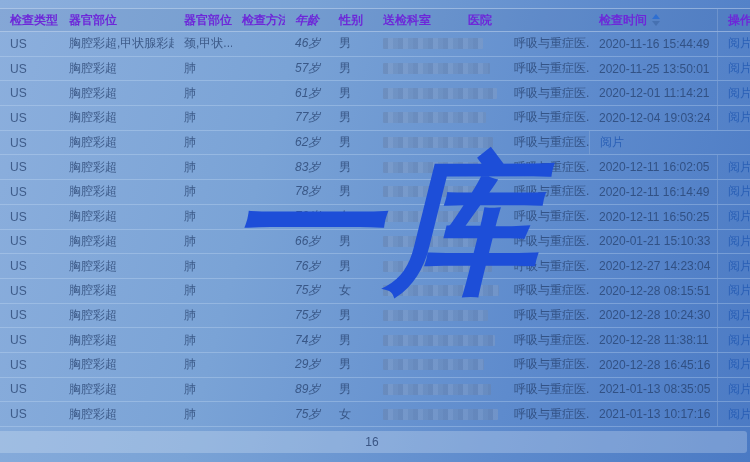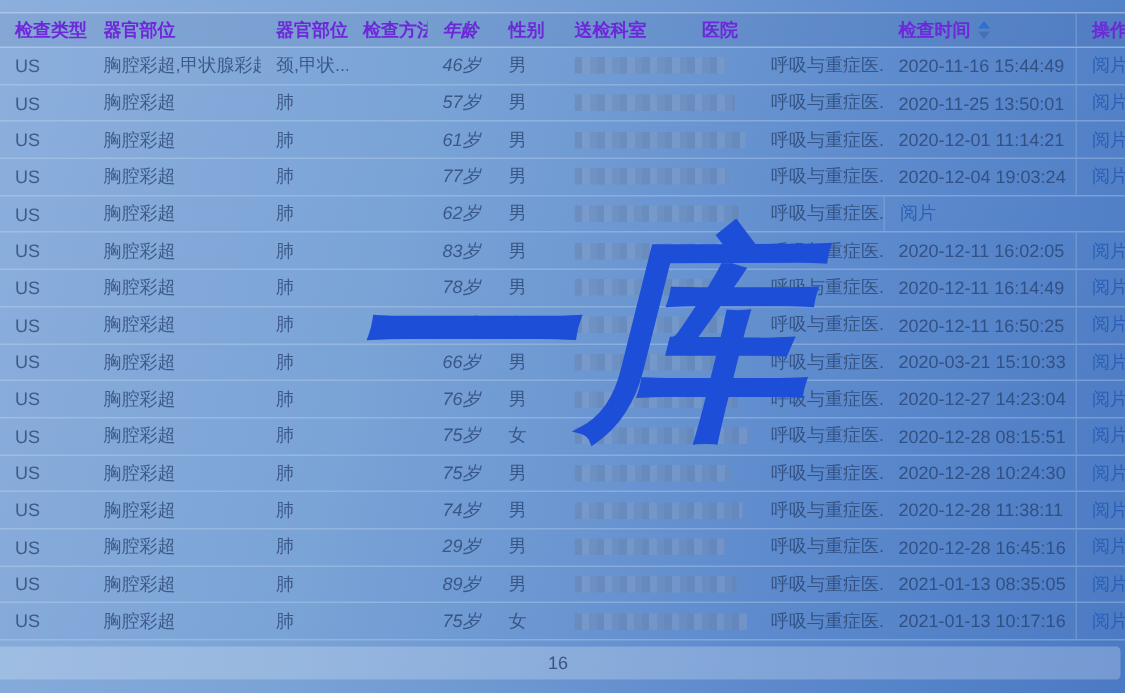--- a/index.html
+++ b/index.html
@@ -235,21 +235,21 @@
     <div class="td c0">US</div>
     <div class="td c1">胸腔彩超</div>
     <div class="td c2">肺</div>
     <div class="td c3"></div>
     <div class="td c4">66岁</div>
     <div class="td c5">男</div>
     <div class="td c6">
       <span class="blur-block" style="width: 102px;"></span>
     </div>
     <div class="td c7">呼吸与重症医...</div>
-    <div class="td c8">2020-03-21 15:10:33</div>
+    <div class="td c8">2020-01-21 15:10:33</div>
     <div class="td c9">
       <a class="link">阅片</a>
     </div>
   </div>
         <div class="tr">
     <div class="td c0">US</div>
     <div class="td c1">胸腔彩超</div>
     <div class="td c2">肺</div>
     <div class="td c3"></div>
     <div class="td c4">76岁</div>

